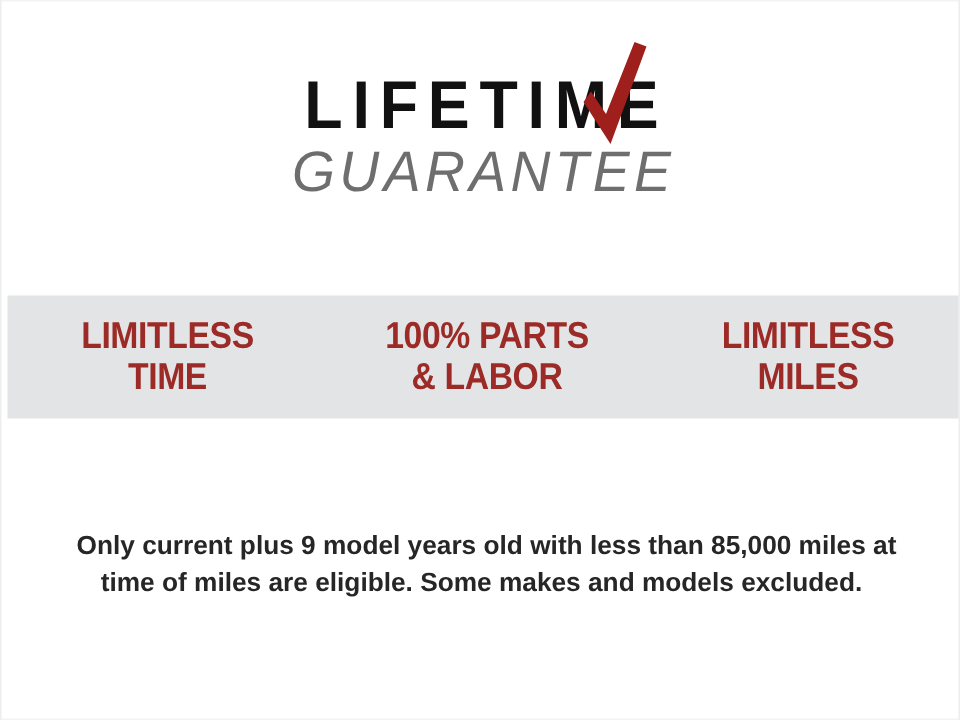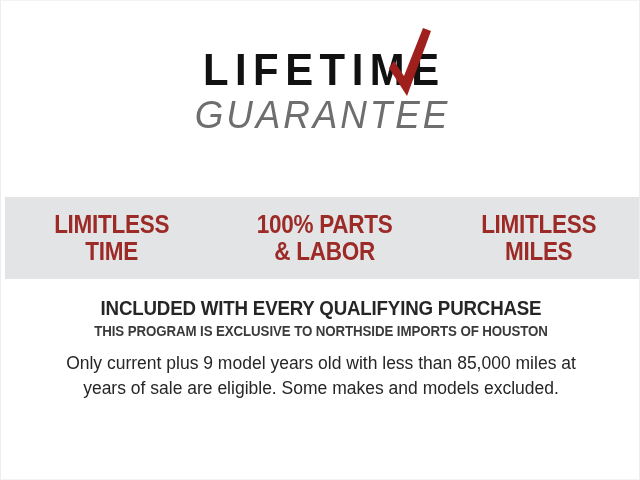--- a/index.html
+++ b/index.html
@@ -147,21 +147,21 @@
   }
 
   
   .fineprint-block {
     position: absolute;
     left: 50px;
     top: 350px;
     width: 540px;
     text-align: center;
     font-family: "Liberation Sans", sans-serif;
-    font-weight: normal;
+    font-weight: bold;
     font-size: 17.5px;
     line-height: 1.42;
     color: #262626;
   }
   .fineprint-block .fp-line { display: block; white-space: nowrap; }
 </style>
 </head>
 <body>
 
 <div class="canvas">
@@ -190,23 +190,19 @@
       <span class="l2">&amp; LABOR</span>
     </div>
 
     <div class="benefit-col">
       <span class="l1">LIMITLESS</span>
       <span class="l2">MILES</span>
     </div>
 
   </div>
 
-  <div class="headline-block">
-    <span class="headline-main">INCLUDED WITH EVERY QUALIFYING PURCHASE</span>
-    <span class="headline-sub">THIS PROGRAM IS EXCLUSIVE TO NORTHSIDE IMPORTS OF HOUSTON</span>
-  </div>
 
   <div class="fineprint-block">
     <span class="fp-line">Only current plus 9 model years old with less than 85,000 miles at</span>
-    <span class="fp-line">years of sale are eligible. Some makes and models excluded.</span>
+    <span class="fp-line">time of miles are eligible. Some makes and models excluded.</span>
   </div>
 
 </div>
 
 </body></html>

